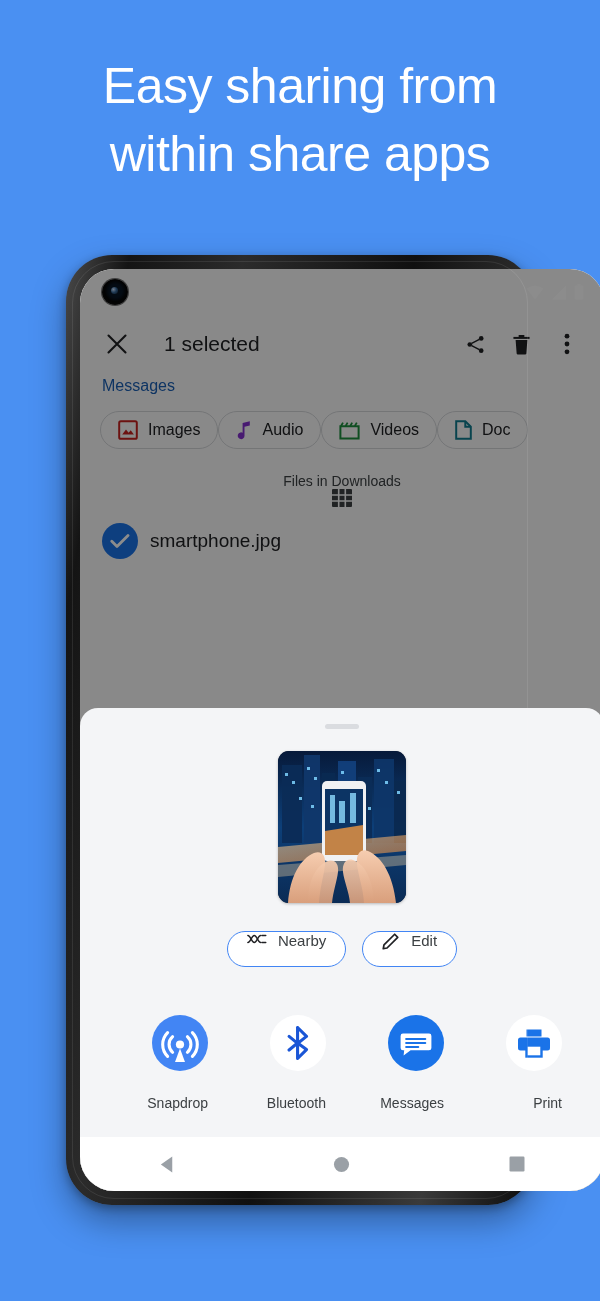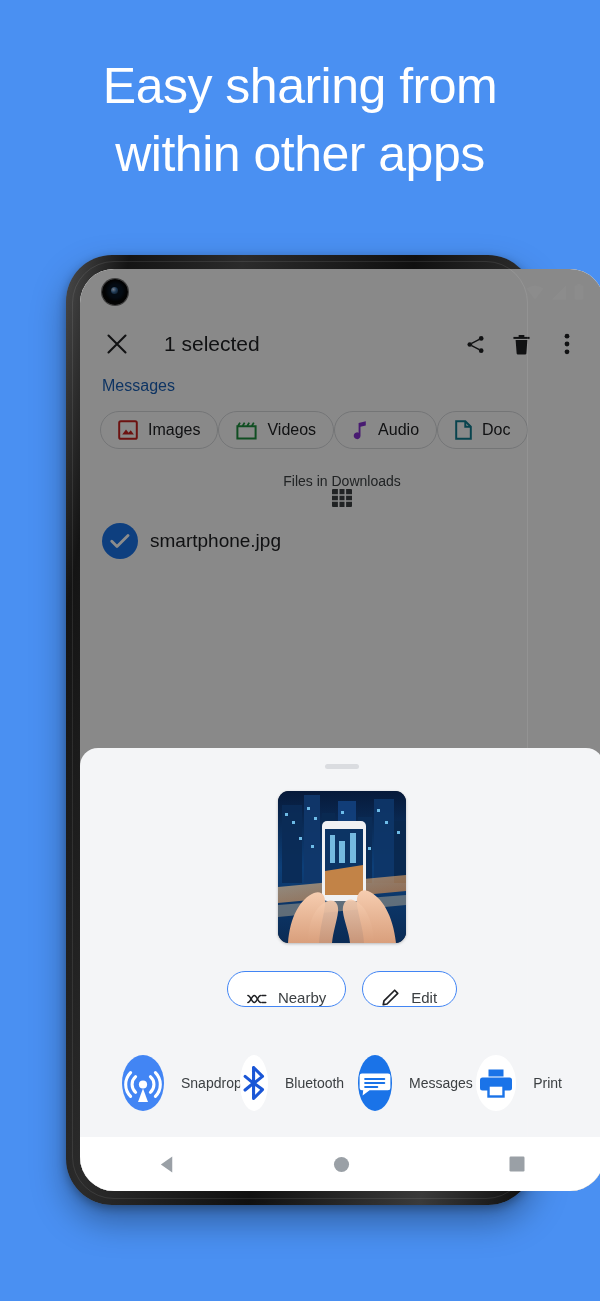--- a/index.html
+++ b/index.html
@@ -116,55 +116,55 @@
     margin: 4px auto 0;
   }
   .thumb-wrap { display:flex; justify-content:center; margin-top: 22px; }
   .thumb {
     width: 128px; height: 152px; border-radius: 11px; overflow:hidden;
     box-shadow: 0 1px 3px rgba(0,0,0,0.25);
     position: relative; background:#0a1730;
   }
   .actions { display:flex; justify-content:center; gap: 16px; margin-top: 28px; }
   .pill {
-    display:flex; align-items:flex-end; gap: 11px;
+    display:flex; align-items:flex-start; gap: 11px;
     height: 36px; padding: 0 19px;
     border: 1px solid #4285f4; border-radius: 19px;
     background: #ffffff; font-size: 15px; color: #3c4043;
   }
   .empty-msg {
     text-align:center; font-size: 15px; color: #80868b;
     margin-top: 66px;
   }
   .targets {
     display:flex; justify-content: space-around; align-items:flex-start;
     padding: 48px 26px 26px;
   }
-  .target { width: 86px; display:flex; align-items:center; gap: 17px; }
+  .target { width: 86px; display:flex; flex-direction:column; align-items:flex-end; gap: 24px; }
   .target .lbl { font-size: 14px; color: #3c4043; }
   .tcircle {
     width: 56px; height: 56px; border-radius: 50%;
     display:flex; align-items:center; justify-content:center;
   }
 
   
   .navbar {
     position:absolute; left:0; right:0; bottom:0; height: 54px;
     background:#ffffff; display:flex; align-items:center; justify-content:space-around;
   }
   .nav-b { width: 58px; height: 40px; display:flex; align-items:center; justify-content:center; }
 </style>
 </head>
 <body>
 
 <div class="stage">
 
   <div class="headline">
     <span class="ln">Easy sharing from</span>
-    <span class="ln">within other apps</span>
+    <span class="ln">within share apps</span>
   </div>
 
   <div class="phone">
     <div class="btn-side btn-power"></div>
     <div class="btn-side btn-vol"></div>
 
     <div class="screen">
 
       <div class="files-app">
 
@@ -219,31 +219,31 @@
 
         <div class="chips">
           <div class="chip">
             <svg width="20" height="20" viewBox="0 0 20 20">
               <rect x="1.2" y="1.2" width="17.6" height="17.6" rx="1.6" fill="none" stroke="#c5221f" stroke-width="2"></rect>
               <path d="M4.2 14.6 8 9.6l2.6 3.1 2.1-2.4 3.2 4.3Z" fill="#c5221f"></path>
             </svg>
             <span>Images</span>
           </div>
           <div class="chip">
+            <svg width="16" height="20" viewBox="0 0 16 20">
+              <path d="M13.8 1.2 6.6 3.1v9.6a3.4 3.4 0 1 0 1.9 3v-8.9l5.3-1.4Z" fill="#8430ce"></path>
+            </svg>
+            <span>Audio</span>
+          </div>
+          <div class="chip">
             <svg width="21" height="19" viewBox="0 0 21 19">
               <path d="M1.4 5.2h18.2v12.2H1.4Z" fill="none" stroke="#1e8e3e" stroke-width="2"></path>
               <path d="M2 5 4 1.6M6.6 5 8.6 1.6M11.2 5 13.2 1.6M15.8 5 17.8 1.6" stroke="#1e8e3e" stroke-width="1.8"></path>
             </svg>
             <span>Videos</span>
-          </div>
-          <div class="chip">
-            <svg width="16" height="20" viewBox="0 0 16 20">
-              <path d="M13.8 1.2 6.6 3.1v9.6a3.4 3.4 0 1 0 1.9 3v-8.9l5.3-1.4Z" fill="#8430ce"></path>
-            </svg>
-            <span>Audio</span>
           </div>
           <div class="chip">
             <svg width="17" height="20" viewBox="0 0 17 20">
               <path d="M1.2 1.2h9.1l5.5 5.5v12.1H1.2Z" fill="none" stroke="#127c8f" stroke-width="2"></path>
               <path d="M10.3 1.4v5.4h5.3" fill="none" stroke="#127c8f" stroke-width="2"></path>
             </svg>
             <span>Doc</span>
           </div>
         </div>
 

